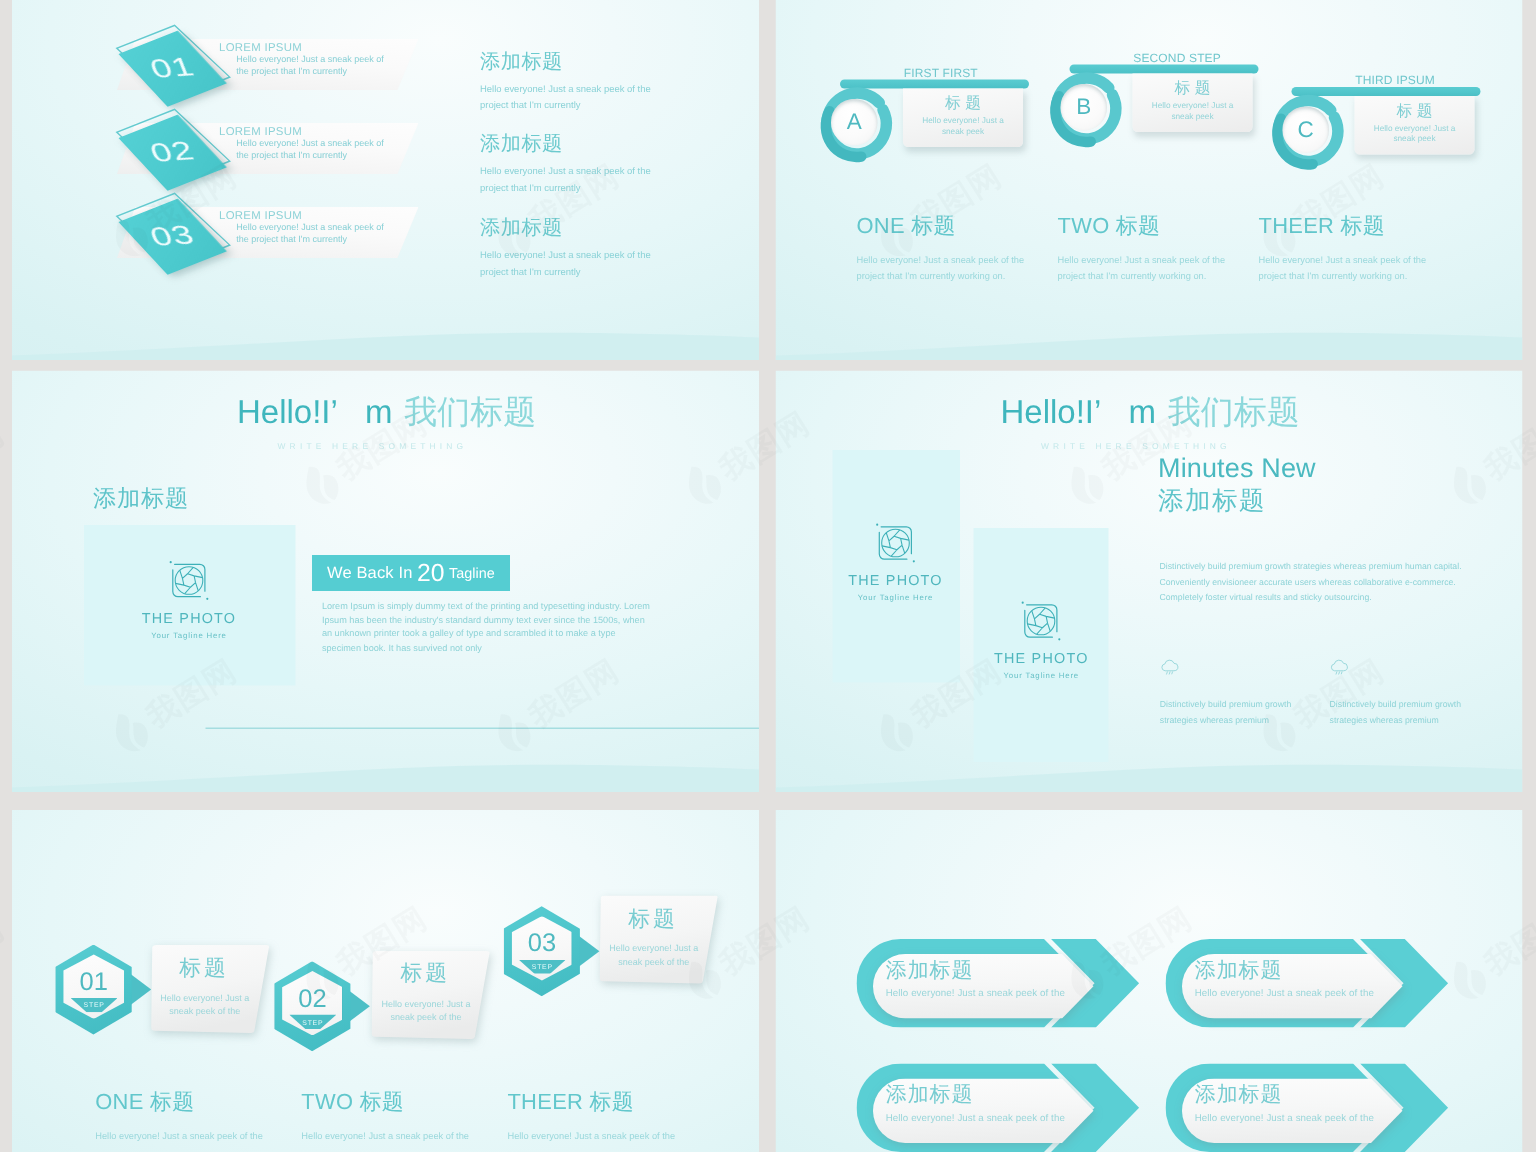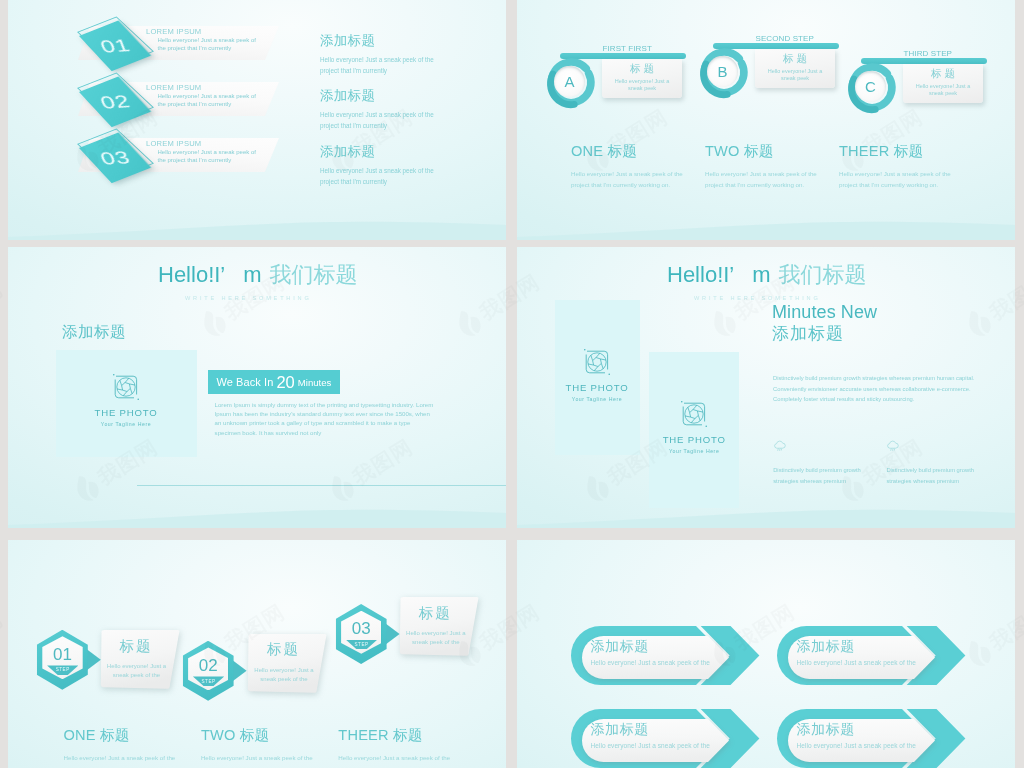--- a/index.html
+++ b/index.html
@@ -216,21 +216,21 @@
           <path d="M 48.5 20.6 C 52.8 28.8 51.3 38.6 45.2 45.3 C 39.1 52.0 29.4 54.0 21.4 50.4 C 13.3 46.8 8.2 38.6 8.5 29.8 C 8.8 21.0 14.3 13.2 22.5 10.0 C 30.7 6.9 40.0 9.1 45.9 15.6" fill="none" stroke="#59c8ce" stroke-width="8.2" stroke-linecap="round"></path>
           <path d="M 10.3 21.5 C 6.4 28.9 6.9 38.0 11.6 44.9 C 16.3 51.8 24.8 55.4 33.0 54.0" fill="none" stroke="#43b8bf" stroke-width="7.4" stroke-linecap="round"></path>
         </svg>
         <div class="s2inner"></div>
         <div class="s2letter">B</div>
       </div>
     </div>
 
     <div class="s2step" style="left:327px;top:100px;">
       <div class="s2bar" style="left:17px;top:-1.1px;width:126px;"></div>
-      <div class="s2steplabel" style="left:59.5px;top:-10px;">THIRD STEP</div>
+      <div class="s2steplabel" style="left:59.5px;top:-10px;">THIRD IPSUM</div>
       <div class="s2card" style="left:59px;top:4.5px;">
         <div class="s2card-title">标题</div>
         <div class="s2card-body">Hello everyone! Just a sneak peek</div>
       </div>
       <div class="s2spiral" style="left:0;top:0;">
         <svg viewBox="0 0 56 60" width="53" height="56">
           <path d="M 48.5 20.6 C 52.8 28.8 51.3 38.6 45.2 45.3 C 39.1 52.0 29.4 54.0 21.4 50.4 C 13.3 46.8 8.2 38.6 8.5 29.8 C 8.8 21.0 14.3 13.2 22.5 10.0 C 30.7 6.9 40.0 9.1 45.9 15.6" fill="none" stroke="#59c8ce" stroke-width="8.2" stroke-linecap="round"></path>
           <path d="M 10.3 21.5 C 6.4 28.9 6.9 38.0 11.6 44.9 C 16.3 51.8 24.8 55.4 33.0 54.0" fill="none" stroke="#43b8bf" stroke-width="7.4" stroke-linecap="round"></path>
         </svg>
         <div class="s2inner"></div>
@@ -275,21 +275,21 @@
             <path d="M17.84 6.25 L14.04 10.50 L18.42 11.92 M24.00 13.09 L18.42 11.92 L19.37 16.42 M21.16 21.84 L19.37 16.42 L15.96 19.50 M12.16 23.75 L15.96 19.50 L11.58 18.08 M6.00 16.91 L11.58 18.08 L10.63 13.58 M8.84 8.16 L10.63 13.58 L14.04 10.50"></path>
           </g>
         </svg>
         <div class="photo-title">THE PHOTO</div>
         <div class="photo-tag">Your Tagline Here</div>
       </div>
     </div>
     <div class="s3badge" style="left:199.9px;top:123.3px;width:132px;height:23.5px;">
       <span class="w1">We Back In</span>
       <span class="w2">20</span>
-      <span class="w3">Minutes</span>
+      <span class="w3">Tagline</span>
     </div>
     <div class="s3body" style="left:206.6px;top:153px;width:221px;">Lorem Ipsum is simply dummy text of the printing and typesetting industry. Lorem Ipsum has been the industry's standard dummy text ever since the 1500s, when an unknown printer took a galley of type and scrambled it to make a type specimen book. It has survived not only</div>
     <div class="s3line" style="left:129px;top:238px;width:369px;"></div>
   </div>
   <div class="slide" id="s4">
     <div class="bg-base"></div>
     <div class="bg-wave">
       <svg viewBox="0 0 498 30" preserveAspectRatio="none">
           <path d="M0 27 C 90 24, 170 18, 260 14 C 330 11, 400 11, 498 15 L498 30 L0 30 Z" fill="#cfeef0" opacity="0.9"></path>
         </svg>

